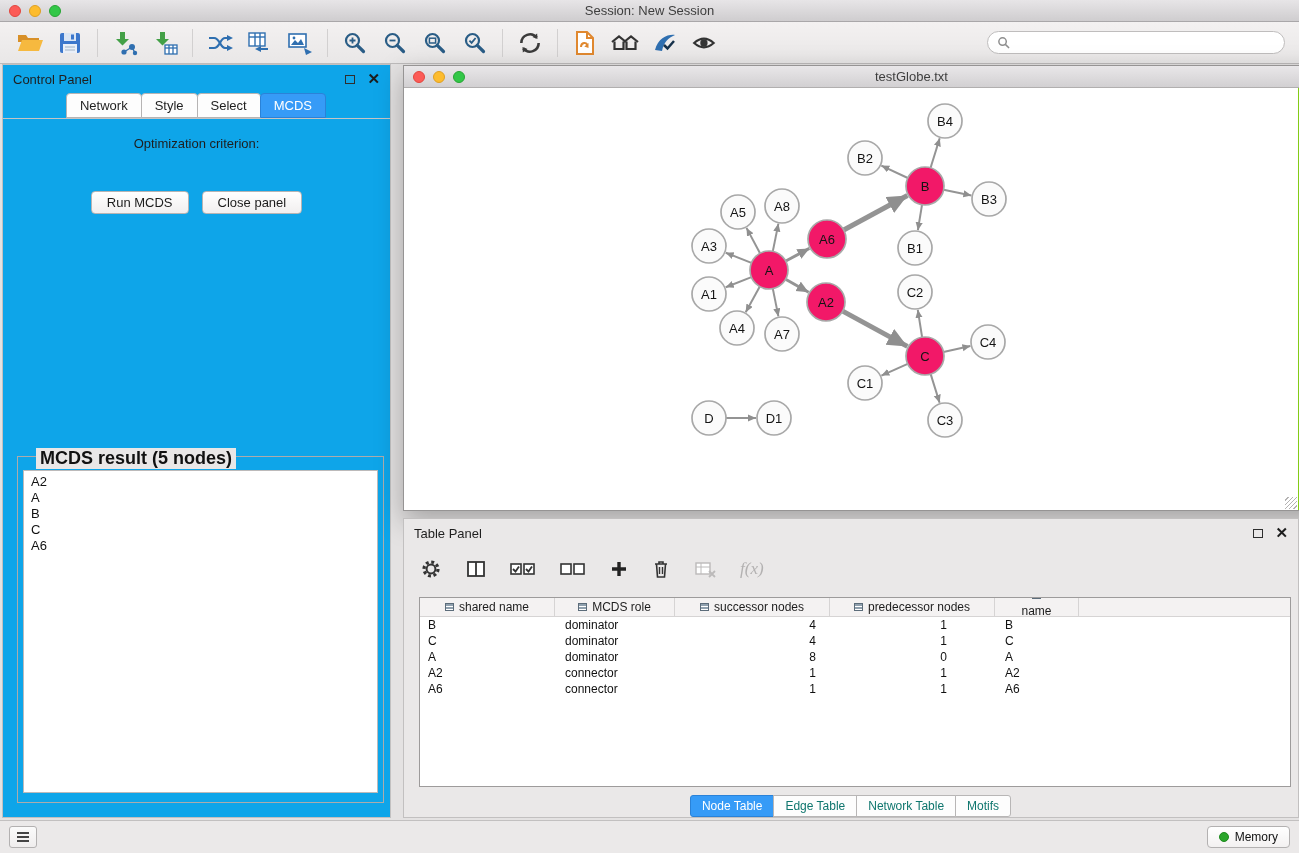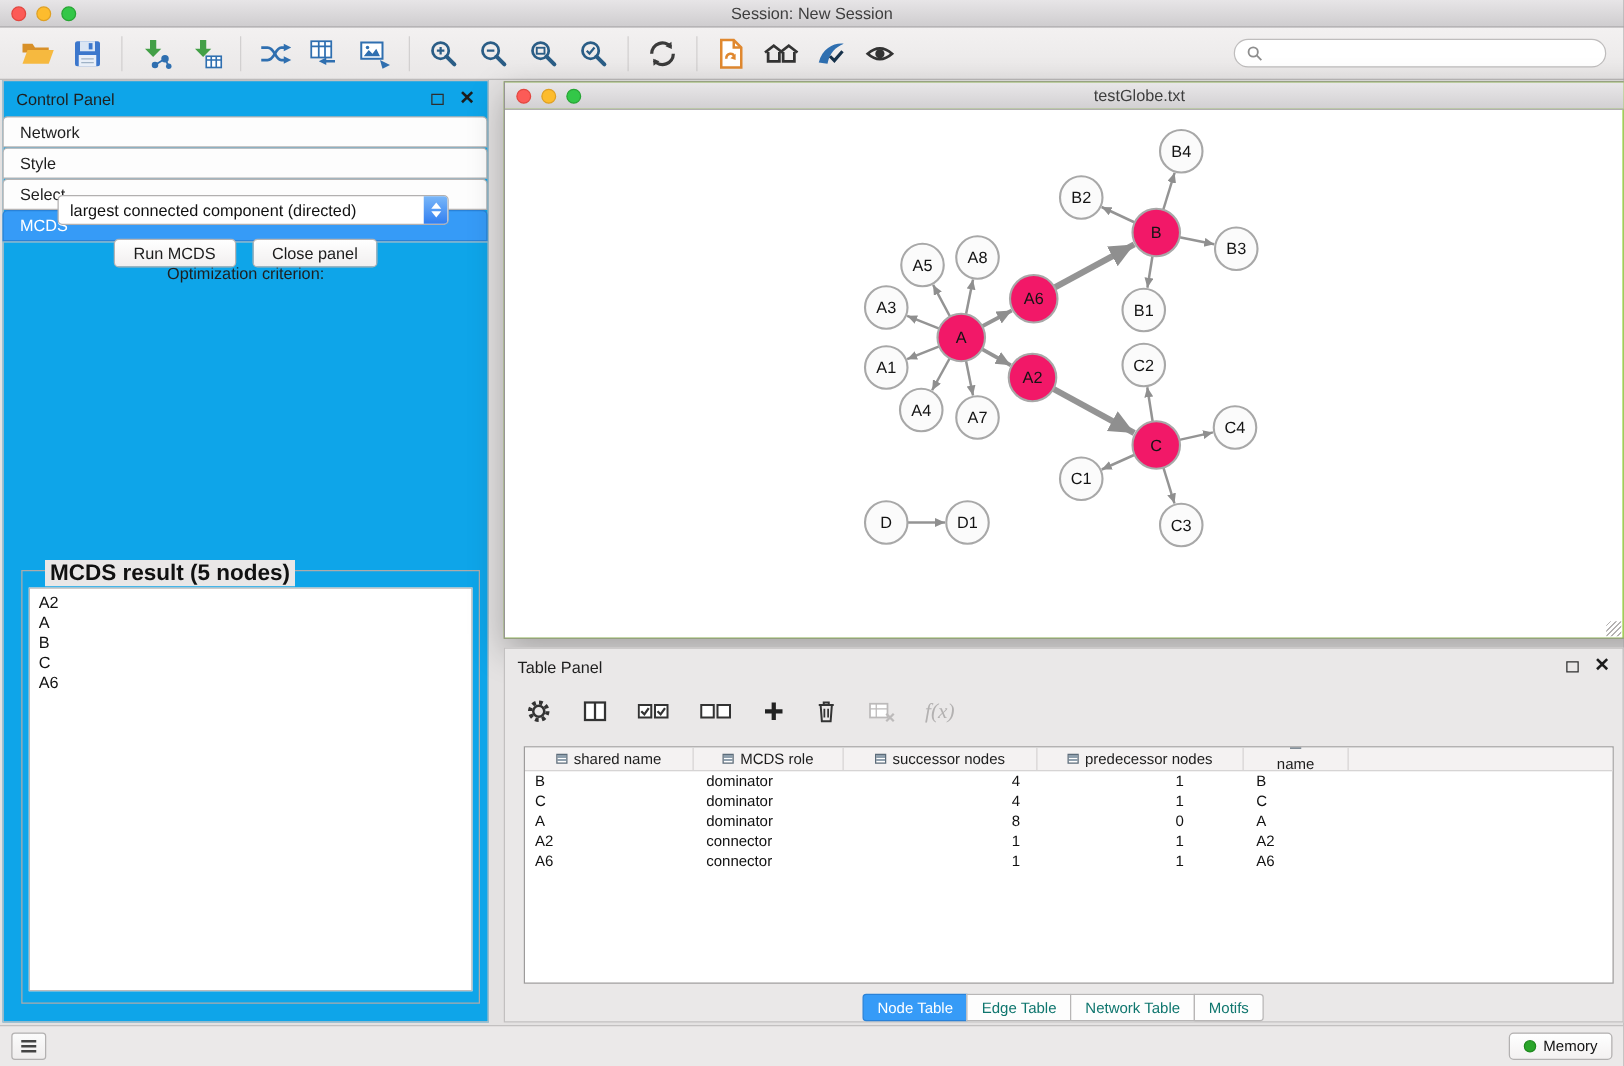--- a/index.html
+++ b/index.html
@@ -24,21 +24,21 @@
 
   
   .workspace { position:absolute; top:64px; left:0; width:1299px; height:756px; background:#e4e2e2; }
 
   
   .control-panel { position:absolute; left:2px; top:0; width:389px; height:754px; background:#0ea5e9; border:1px solid #c2c0c0; }
   .panel-titlebar { height:28px; display:flex; align-items:center; padding:0 10px; font-size:13px; color:#1f1f1f; }
   .panel-controls { margin-left:auto; display:flex; align-items:center; gap:12px; }
   .win-float { width:10px; height:9px; border:1.5px solid #2e2e2e; display:inline-block; cursor:pointer; }
   .win-close { font-size:15px; font-weight:bold; color:#1c1c1c; line-height:10px; cursor:pointer; }
-  .cp-tabs { display:flex; justify-content:center; padding-bottom:0; border-bottom:1px solid #c6c4c4;flex-direction:column; }
+  .cp-tabs { display:flex; justify-content:center; padding-bottom:0; border-bottom:1px solid #c6c4c4; }
   .cp-tab { font-size:13px; padding:4px 13px; background:#fdfdfd; border:1px solid #b6b4b4; margin-left:-1px; color:#1f1f1f; border-radius:4px 4px 0 0; cursor:pointer; }
   .cp-tab.active { background:#369bf7; border-color:#2a82d8; color:#fff; }
   .opt-label { text-align:center; font-size:13px; color:#1e1e1e; margin-top:17px; }
   .dropdown { position:absolute; left:43px; top:91px; width:313px; height:24px; background:#fff; border:1px solid #b2b0b0; border-radius:4px; display:flex; align-items:center; font-size:13px; color:#111; padding-left:9px; cursor:pointer; overflow:hidden; }
   .dd-stepper { margin-left:auto; width:19px; height:24px; background:linear-gradient(#7cb9f9,#2e7cf0); display:flex; flex-direction:column; align-items:center; justify-content:center; gap:2px; border-radius:0 3px 3px 0; }
   .tri-up { width:0; height:0; border-left:4px solid transparent; border-right:4px solid transparent; border-bottom:5px solid #fff; }
   .tri-down { width:0; height:0; border-left:4px solid transparent; border-right:4px solid transparent; border-top:5px solid #fff; }
   .cp-buttons { position:absolute; top:126px; left:0; right:0; display:flex; justify-content:center; gap:13px; }
   .mac-btn { background:linear-gradient(#ffffff,#f1efef); border:1px solid #b6b4b4; border-radius:4px; font-size:13px; color:#1c1c1c; padding:3px 15px; cursor:pointer; font-family:"Liberation Sans",sans-serif; }
   .mcds-fieldset { position:absolute; left:14px; top:391px; width:367px; height:347px; border:1px solid #adabab; }
@@ -243,27 +243,20 @@
           <span class="win-close">✕</span>
         </span>
       </div>
       <div class="cp-tabs">
         <span class="cp-tab">Network</span>
         <span class="cp-tab">Style</span>
         <span class="cp-tab">Select</span>
         <span class="cp-tab active">MCDS</span>
       </div>
       <div class="opt-label">Optimization criterion:</div>
-      <div class="dropdown">
-        <span>largest connected component (directed)</span>
-        <span class="dd-stepper">
-            <span class="tri-up"></span>
-            <span class="tri-down"></span>
-          </span>
-      </div>
       <div class="cp-buttons">
         <button class="mac-btn">Run MCDS</button>
         <button class="mac-btn">Close panel</button>
       </div>
       <div class="mcds-fieldset">
         <span class="mcds-legend">MCDS result (5 nodes)</span>
         <div class="mcds-list">
             <div class="mcds-item">A2</div>
             <div class="mcds-item">A</div>
             <div class="mcds-item">B</div>

